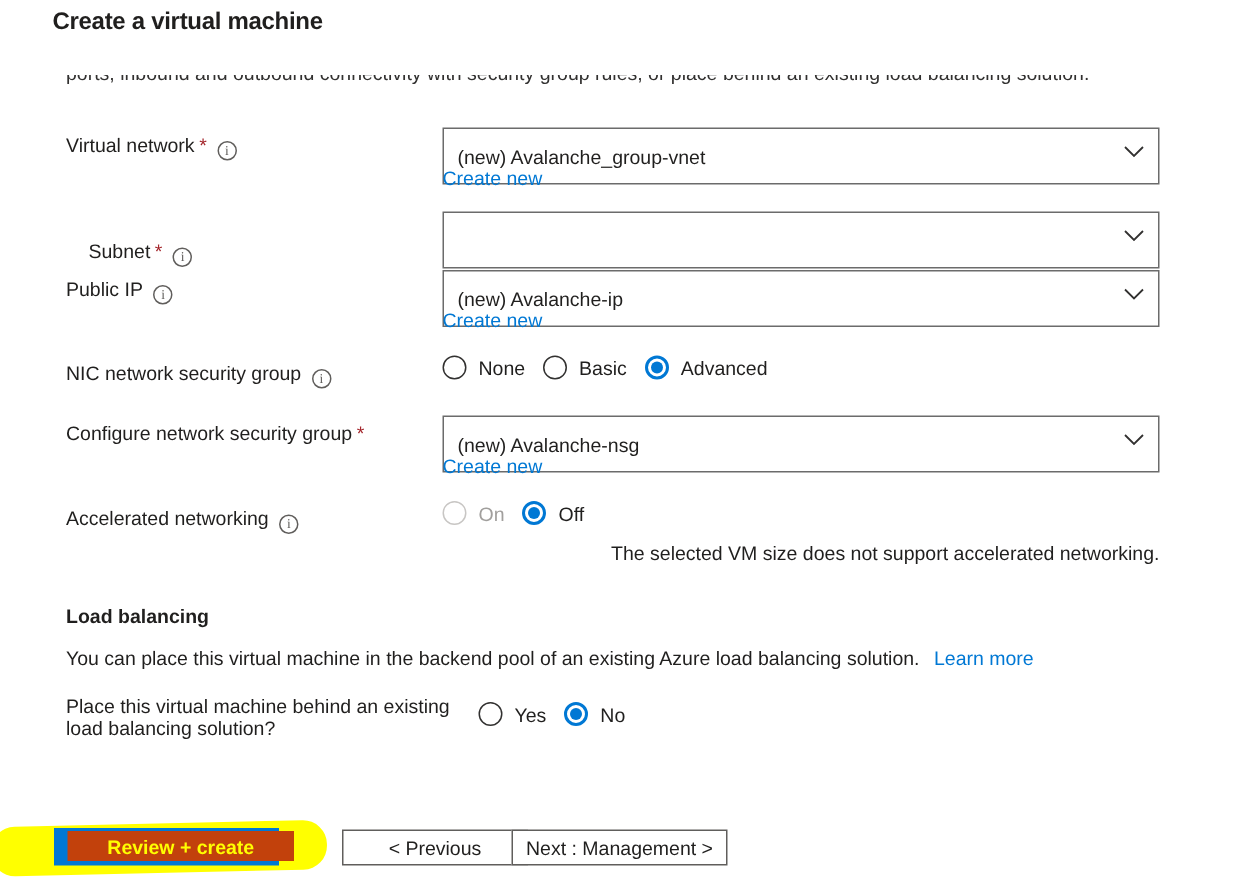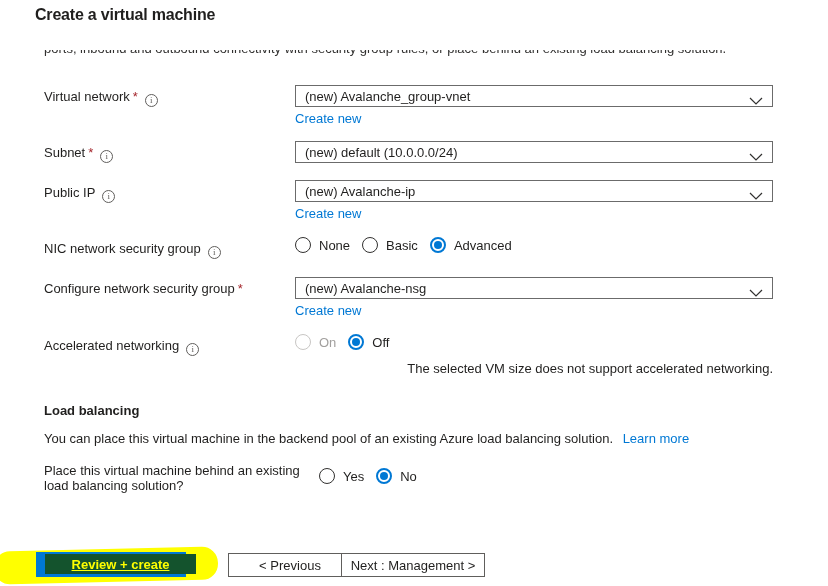--- a/index.html
+++ b/index.html
@@ -14,21 +14,21 @@
   .clipped-line > div { margin-top:-9px; color:#323130; }
   .field-label { left:44px; color:#201f1e; white-space:nowrap; }
   .req { color:#a4262c; margin-left:3px; }
   .info-icon {
     display:inline-block; width:13px; height:13px; box-sizing:border-box;
     border:1px solid #605e5c; border-radius:50%; color:#605e5c;
     font-size:9px; line-height:11px; text-align:center;
     font-family:"Liberation Serif", serif; margin-left:7px; vertical-align:-2px;
   }
   .dropdown {
-    left:295px; width:478px; height:22px; box-sizing:border-box;
+    left:295px; width:478px; height:38px; box-sizing:border-box;
     border:1px solid #6b6b6b; background:#fff; padding:0 26px 0 9px;
     display:flex; align-items:center; cursor:pointer;
   }
   .dropdown .chev { position:absolute; right:9px; top:7px; }
   .link { color:#0078d4; cursor:pointer; text-decoration:none; white-space:nowrap; }
   .radio-group { left:295px; display:flex; align-items:center; gap:12px; }
   .radio-option { display:flex; align-items:center; gap:8px; cursor:pointer; }
   .radio {
     width:16px; height:16px; box-sizing:border-box; border-radius:50%;
     border:1px solid #323130; background:#fff; position:relative; flex:0 0 auto;
@@ -44,23 +44,23 @@
     box-sizing:border-box; height:24px; border:1px solid #605e5c; background:#fff;
     color:#201f1e; font-size:13px; font-family:"Liberation Sans",sans-serif;
     display:flex; align-items:center; justify-content:center; cursor:pointer; white-space:nowrap;
   }
   .hl-blob {
     left:-6px; top:549px; width:224px; height:33px; background:#ffff00;
     border-radius:16px; transform:rotate(-1.3deg);
   }
   .review-blue { left:36px; top:552px; width:150px; height:25px; background:#0078d4; }
   .review-green {
-    left:45px; top:554px; width:151px; height:20px; background:#14532d;
+    left:45px; top:554px; width:151px; height:20px; background:#c2410c;
     display:flex; align-items:center; justify-content:center;
-    color:#ffff00; font-weight:700; cursor:pointer;text-decoration:underline;
+    color:#ffff00; font-weight:700; cursor:pointer;
   }
   .prev-btn { left:228px; top:553px; width:124px; }
   .next-btn { left:341px; top:553px; width:144px; }
 </style>
 </head>
 <body>
 
 <div class="abs page-title">Create a virtual machine</div>
 
 <div class="abs clipped-line">
@@ -71,25 +71,24 @@
   <span>Virtual network</span><span class="req">*</span><span class="info-icon">i</span>
 </div>
 <div class="abs dropdown" style="top:85px;">
   <span>(new) Avalanche_group-vnet</span>
   <span class="chev"><svg width="14" height="8" viewBox="0 0 14 8">
         <polyline points="1,1 7,7 13,1" fill="none" stroke="#323130" stroke-width="1.2"></polyline>
       </svg></span>
 </div>
 <a class="abs link" style="left:295px; top:111px;">Create new</a>
 
-<div class="abs field-label" style="top:145px;">
+<div class="abs field-label" style="top:160px;margin-left:15px;">
   <span>Subnet</span><span class="req">*</span><span class="info-icon">i</span>
 </div>
 <div class="abs dropdown" style="top:141px;">
-  <span>(new) default (10.0.0.0/24)</span>
   <span class="chev"><svg width="14" height="8" viewBox="0 0 14 8">
         <polyline points="1,1 7,7 13,1" fill="none" stroke="#323130" stroke-width="1.2"></polyline>
       </svg></span>
 </div>
 
 <div class="abs field-label" style="top:185px;">
   <span>Public IP</span><span class="info-icon">i</span>
 </div>
 <div class="abs dropdown" style="top:180px;">
   <span>(new) Avalanche-ip</span>

